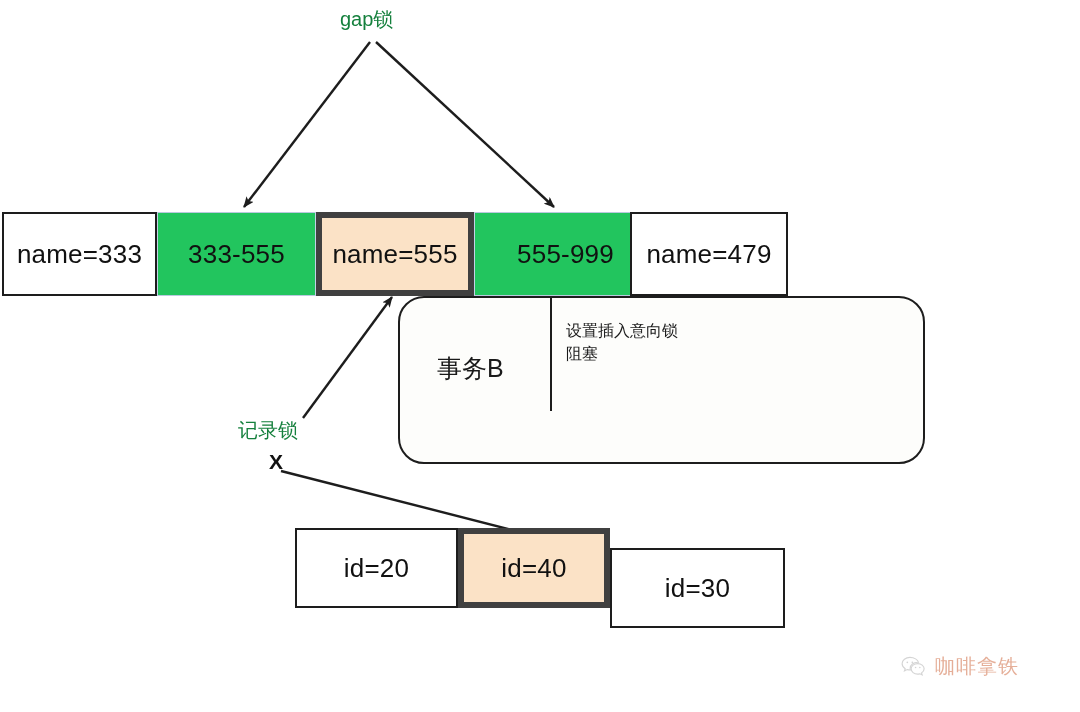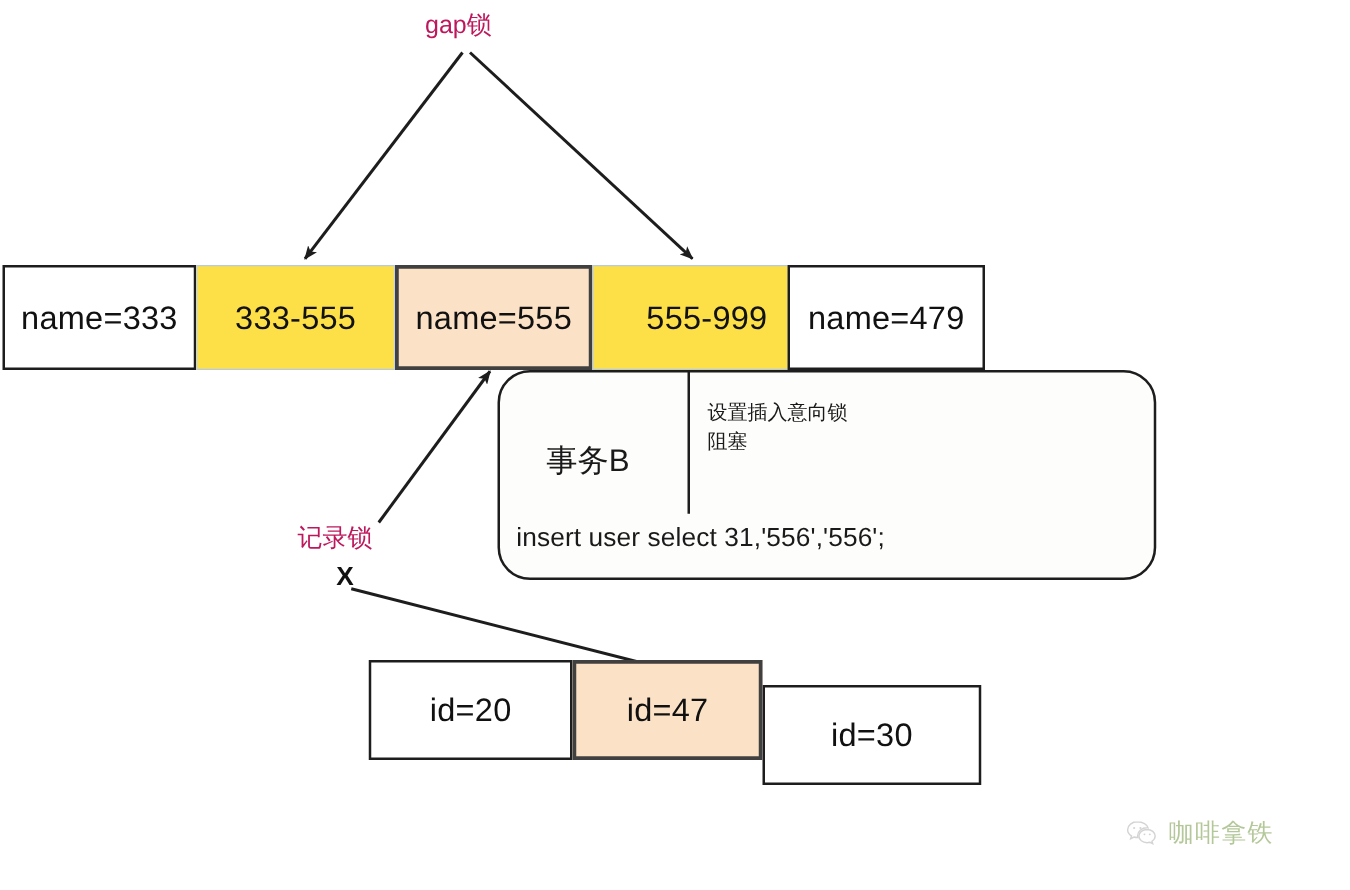--- a/index.html
+++ b/index.html
@@ -41,36 +41,36 @@
     font-size: 26px;
     letter-spacing: .2px;
     white-space: nowrap;
     color: #111;
   }
   .cell-white {
     background: #ffffff;
     border: 2px solid #1d1d1d;
   }
   .cell-blue {
-    background: #fde047;
+    background: #22c55e;
     border: 1px solid #c3d2e6;
     border-top: 1px solid #b9c9de;
     border-bottom: 1px solid #b9c9de;
   }
   .cell-orange {
     background: #fbe2c6;
-    border: 3px solid #404040;
+    border: 6px solid #404040;
   }
 
   
   .label {
     position: absolute;
     font-size: 20px;
     white-space: nowrap;
-    color: #be185d;
+    color: #15803d;
   }
   .label-x {
     position: absolute;
     font-size: 21px;
     font-weight: 700;
     color: #111;
   }
 
   
   .callout {
@@ -106,21 +106,21 @@
   
   .watermark {
     position: absolute;
     display: flex;
     align-items: center;
     gap: 9px;
     opacity: .42;
   }
   .watermark-text {
     font-size: 20px;
-    color: #4d7c0f;
+    color: #c2410c;
     letter-spacing: 1px;
     white-space: nowrap;
   }
   .wechat-icon {
     width: 26px;
     height: 26px;
     display: block;
   }
 </style>
 </head>
@@ -175,28 +175,27 @@
 
   <div class="callout-divider" style="left:550px; top:297px; height:114px;"></div>
 
   <div class="callout-txn" style="left:437px; top:352px;">事务B</div>
 
   <div class="callout-note" style="left:566px; top:320px; width:352px;">
     <div>设置插入意向锁</div>
     <div>阻塞</div>
   </div>
 
-  <div class="callout-sql" style="left:413px; top:419px;">insert user select 31,'556','556';</div>
 
   <div class="cell cell-white" style="left:295px; top:528px; width:163px; height:80px;">
     <span>id=20</span>
   </div>
 
   <div class="cell cell-orange" style="left:458px; top:528px; width:152px; height:80px;">
-    <span>id=47</span>
+    <span>id=40</span>
   </div>
 
   <div class="cell cell-white" style="left:610px; top:548px; width:175px; height:80px;">
     <span>id=30</span>
   </div>
 
   <div class="watermark" style="left:900px; top:653px;">
     <svg class="wechat-icon" viewBox="0 0 32 32" xmlns="http://www.w3.org/2000/svg">
       <path d="M12.2 4.2C6.9 4.2 2.6 7.7 2.6 12c0 2.5 1.5 4.7 3.8 6.1l-.9 2.8 3.3-1.7c1.1.3 2.2.5 3.4.5h.6c-.2-.6-.3-1.3-.3-2 0-4.2 4.1-7.6 9.2-7.6.3 0 .7 0 1 .1C22 7 17.6 4.2 12.2 4.2z" fill="none" stroke="#9a9a9a" stroke-width="1.4"></path>
       <circle cx="9" cy="10.3" r="1.05" fill="#9a9a9a"></circle>

